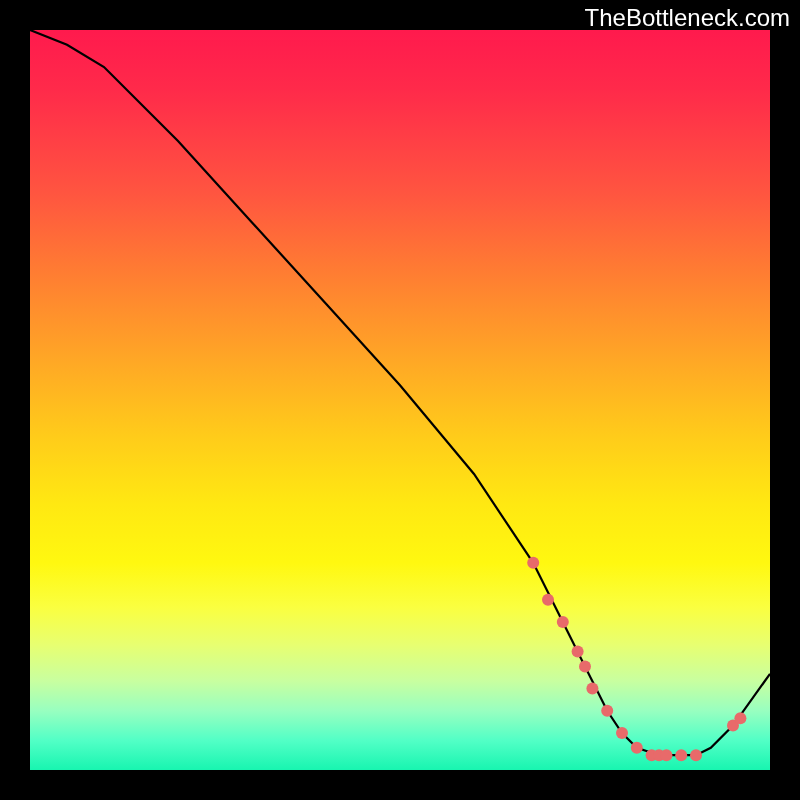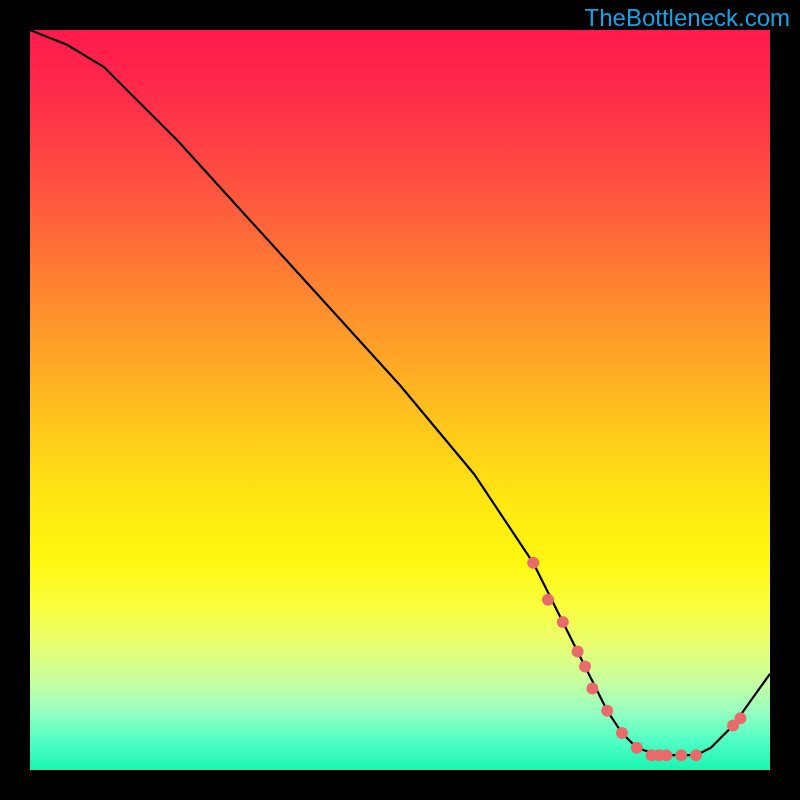--- a/index.html
+++ b/index.html
@@ -8,21 +8,21 @@
     height: 800px;
     background: #000;
     position: relative;
     font-family: Arial, sans-serif;
     overflow: hidden;
   }
   .watermark {
     position: absolute;
     top: 4px;
     right: 10px;
-    color: #0ea5e9;
+    color: #ffffff;
     font-size: 24px;
     font-weight: normal;
     z-index: 10;
   }
   .plot-area {
     position: absolute;
     left: 30px;
     top: 30px;
     width: 740px;
     height: 740px;

